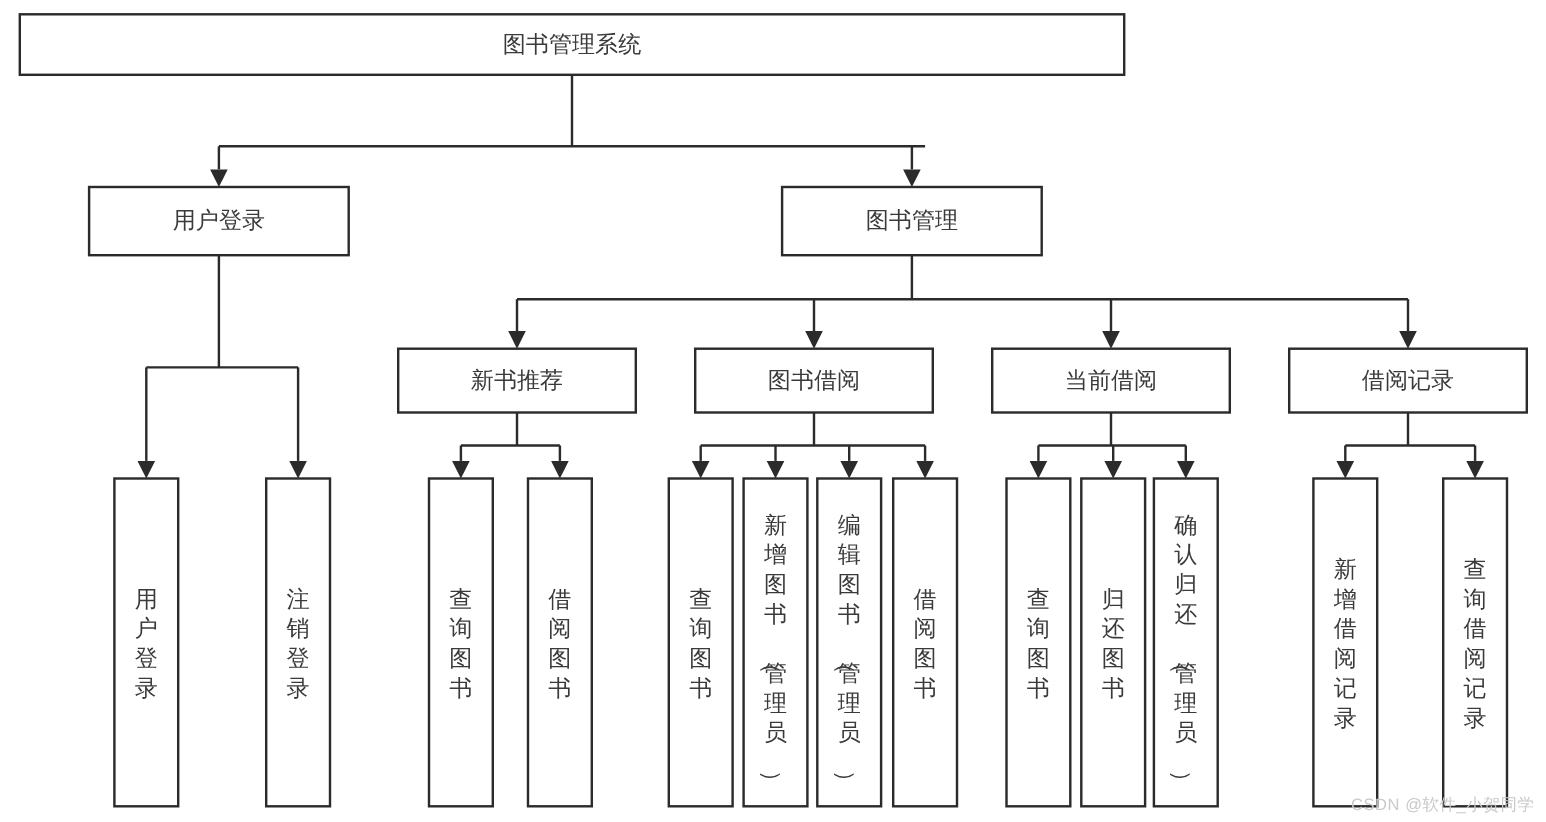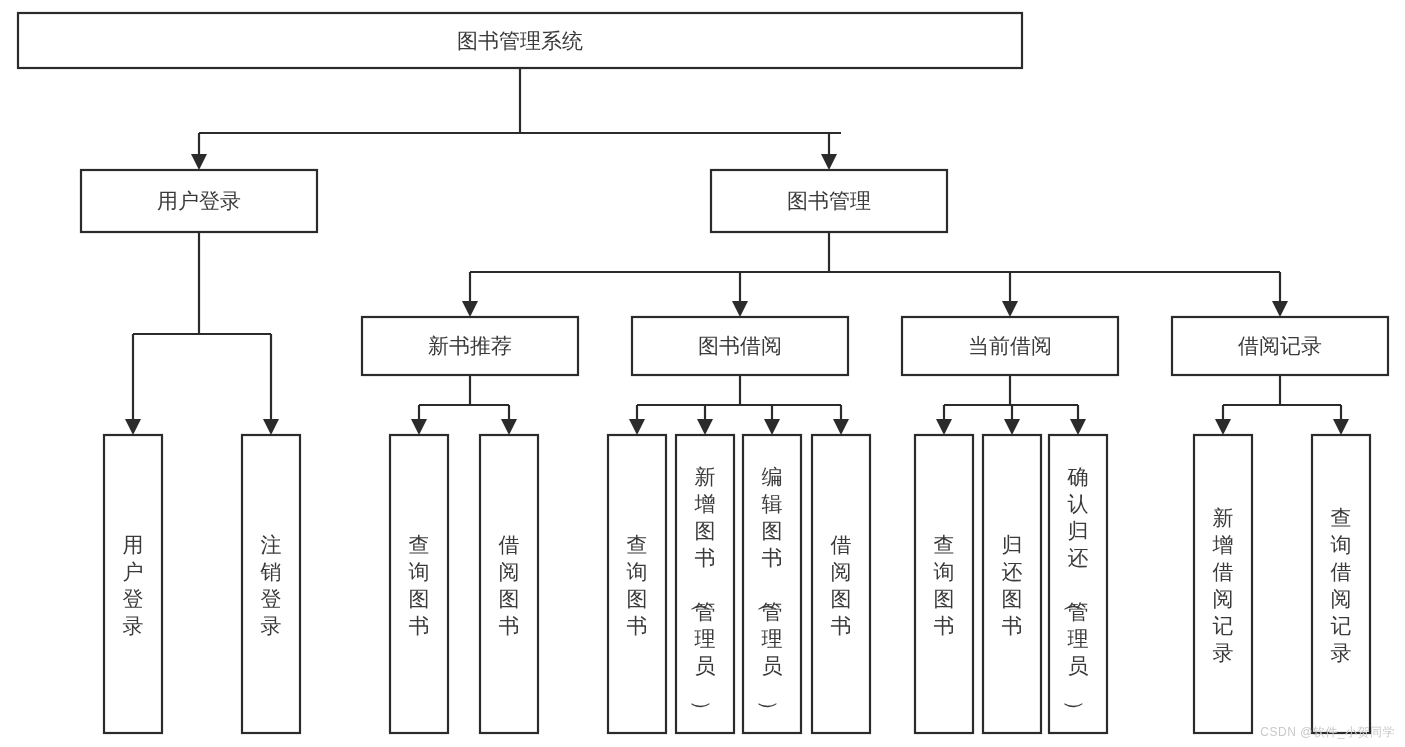--- a/index.html
+++ b/index.html
@@ -50,21 +50,21 @@
   }
   .arrow-head {
     fill: #2b2b2b;
     stroke: none;
   }
   .watermark {
     position: absolute;
     right: 10px;
     bottom: 6px;
     color: #c9c9c9;
-    font-size: 12px;
+    font-size: 15px;
     font-family: "Liberation Sans", "DejaVu Sans", sans-serif;
     letter-spacing: 0.5px;
     white-space: nowrap;
     pointer-events: none;
   }
 </style>
 </head>
 <body>
 
 <div id="diagram-root">

